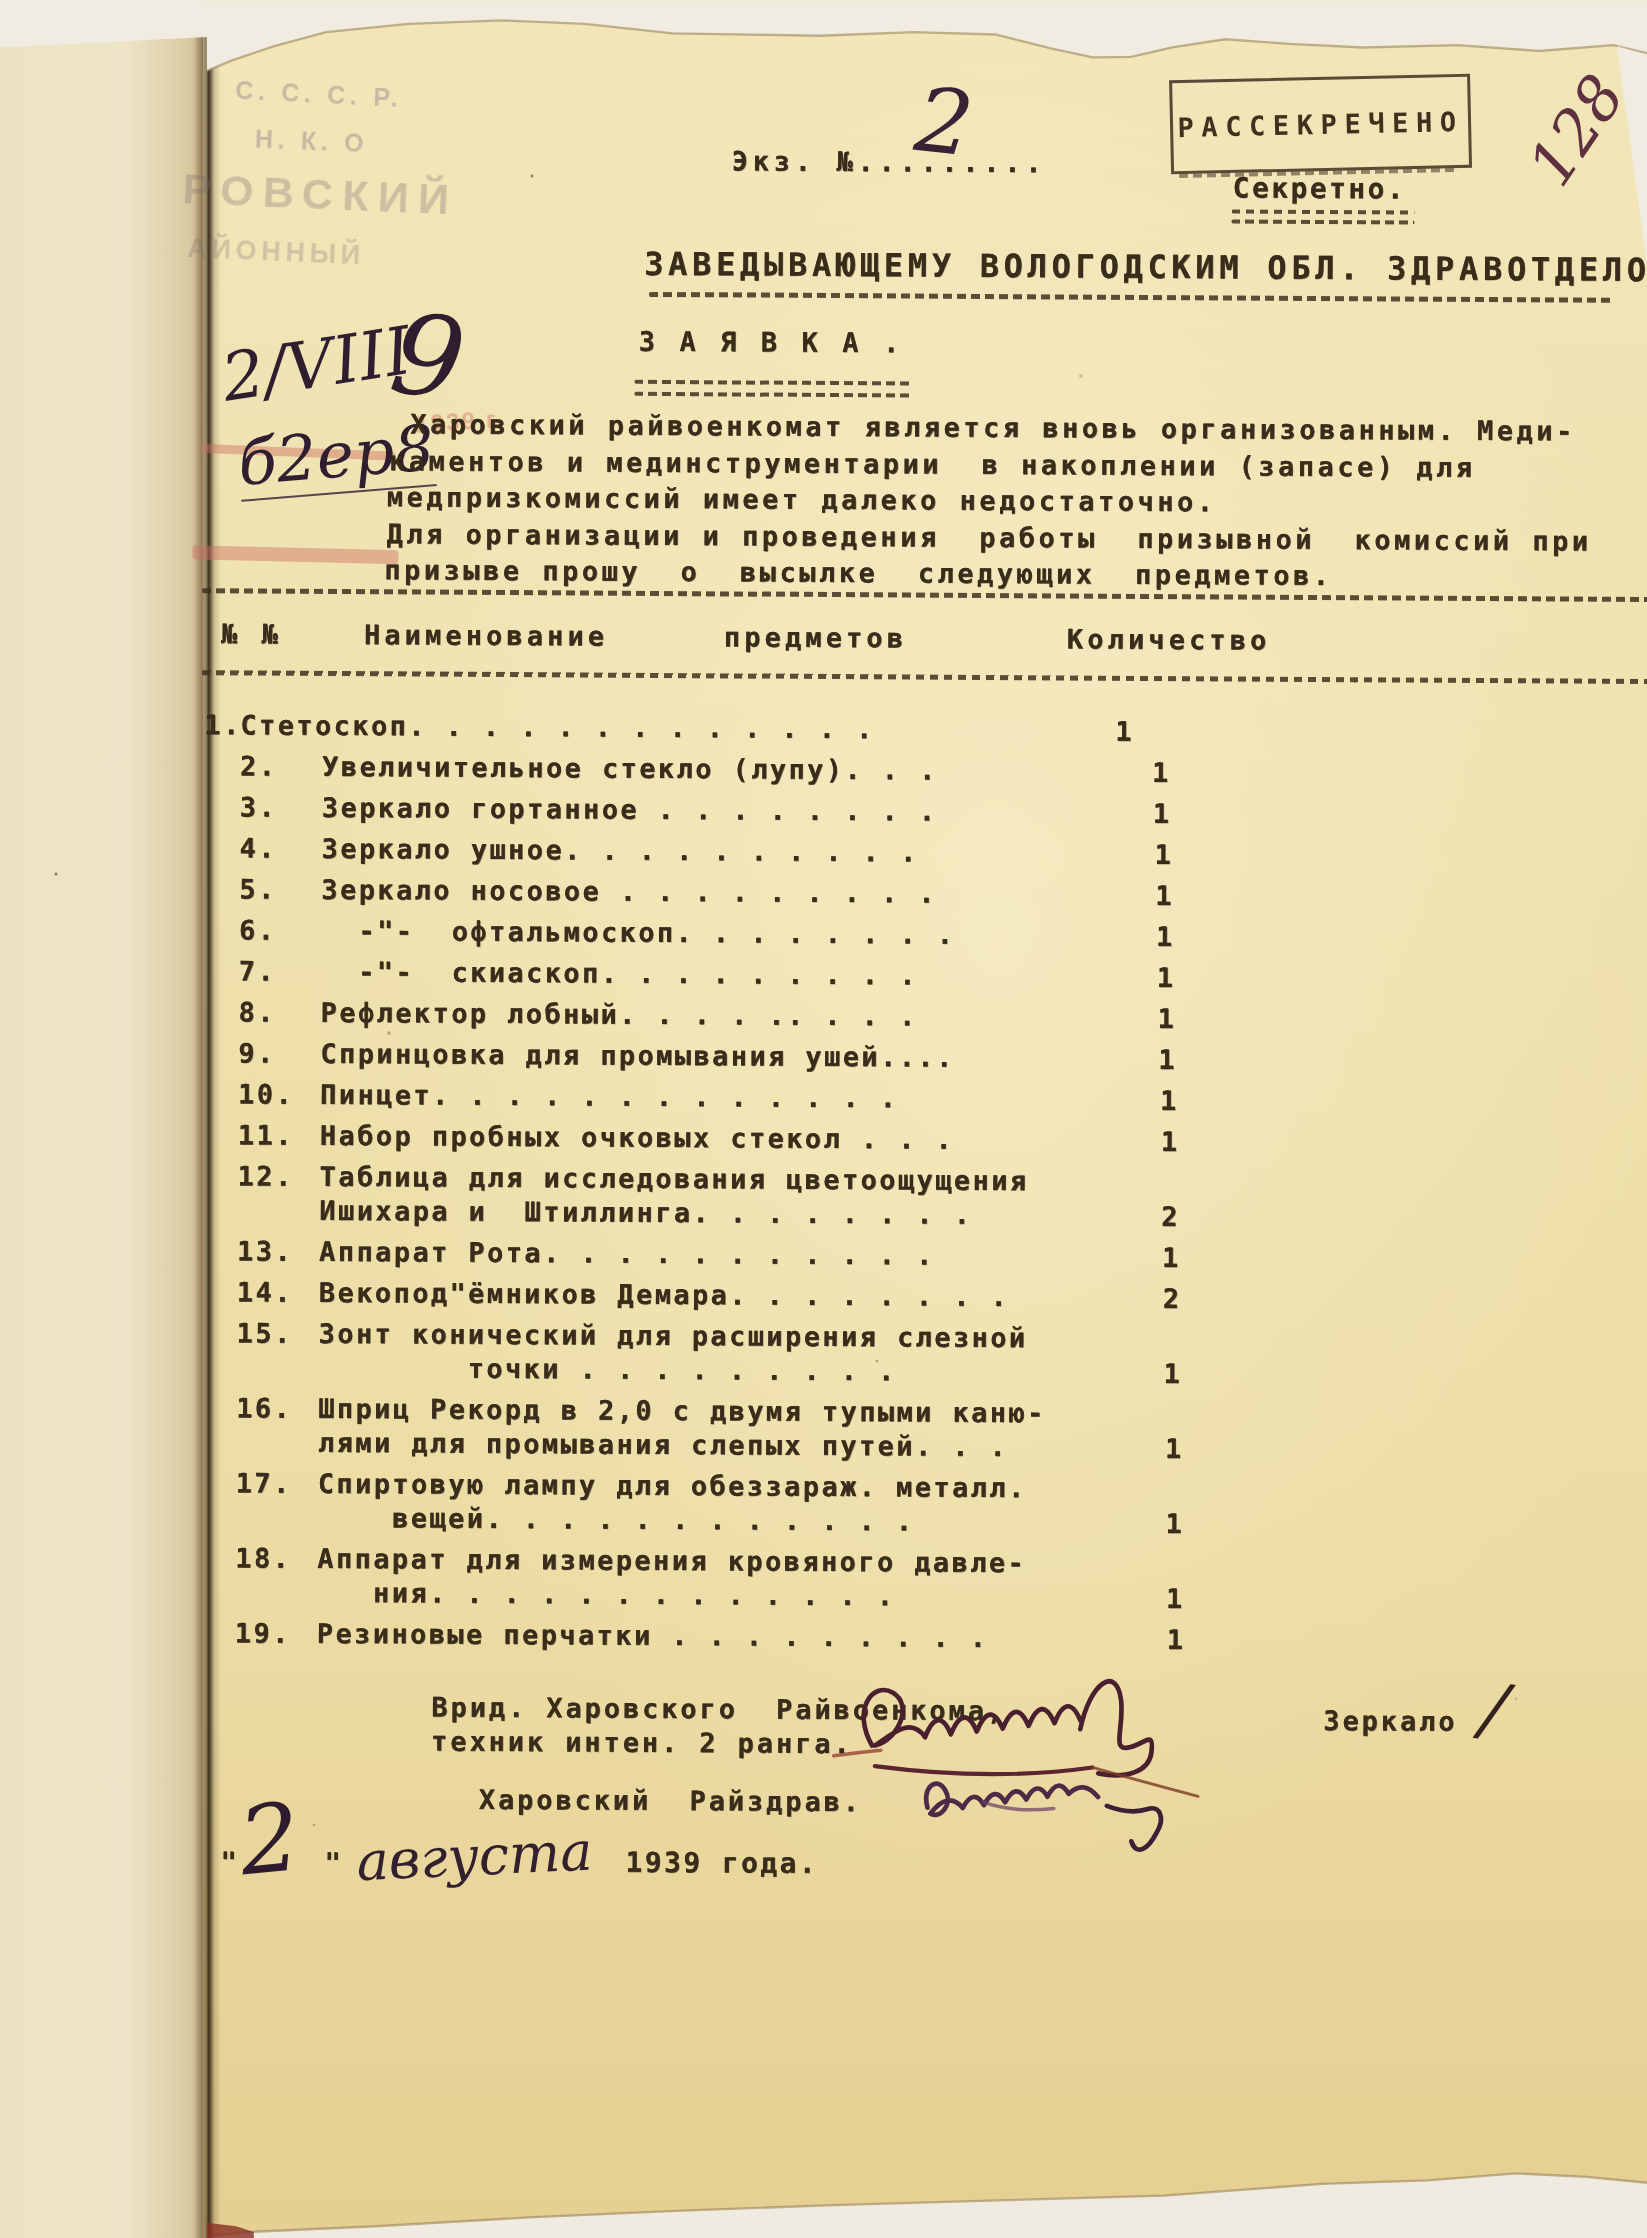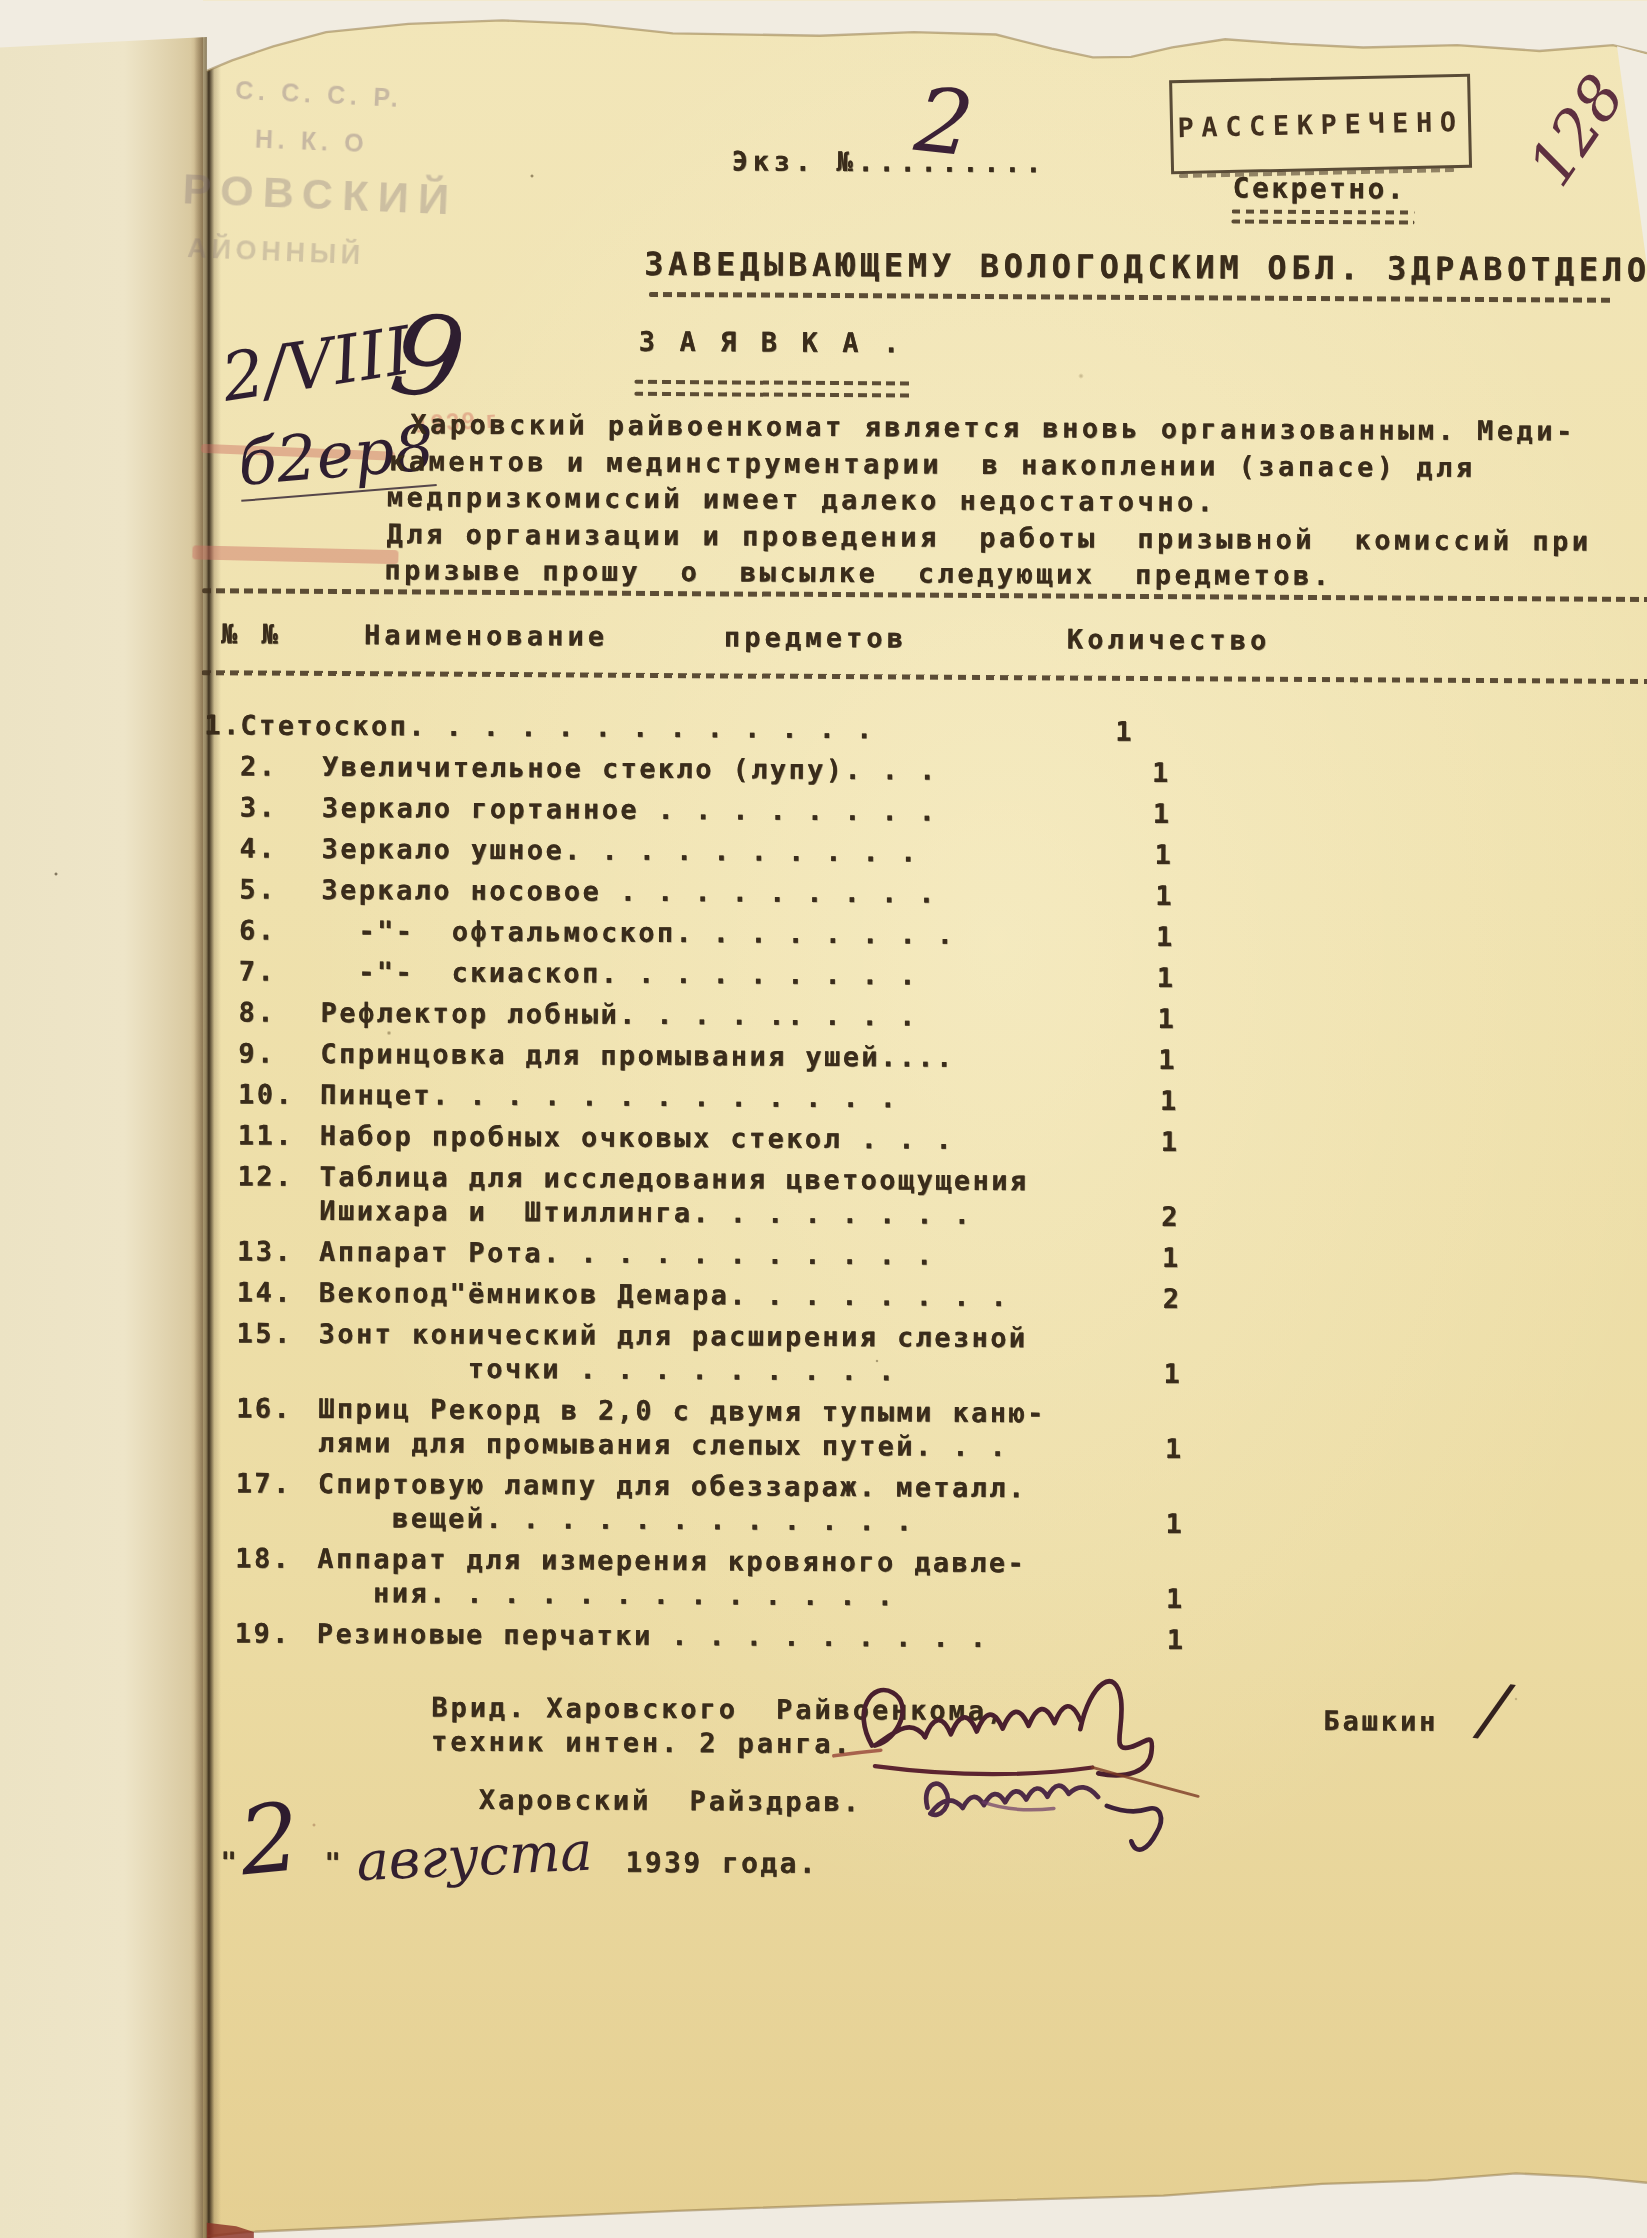--- a/index.html
+++ b/index.html
@@ -140,21 +140,21 @@
   <div class="abs mono" style="left:435px;top:1728px;font-size:27px;letter-spacing:2.9px;">техник интен. 2 ранга.</div>
 
   <svg class="abs sig-svg" style="left:820px;top:1657px;" width="541" height="147" viewBox="0 0 920 250">
     <path d="M95,150 C60,90 95,40 130,60 C165,80 140,140 100,150 C130,130 160,100 185,135" stroke="#4a1f2e" stroke-width="8"></path>
     <path d="M185,135 q22,-55 44,-5 q22,-55 44,-5 q22,-55 44,-5 q22,-55 44,-5 q22,-55 44,-5 q22,-55 44,-5" stroke="#4a1f2e" stroke-width="8"></path>
     <path d="M449,120 C465,40 510,10 518,70 C524,120 500,160 535,150 C560,143 575,120 570,160 C566,190 530,205 480,195" stroke="#4a1f2e" stroke-width="8"></path>
     <path d="M100,185 Q300,210 470,185" stroke="#5c2430" stroke-width="7"></path>
     <path d="M470,185 q90,25 180,48" stroke="#7c3a24" stroke-width="5" opacity=".8"></path>
     <path d="M30,168 q40,-6 80,-10" stroke="#8a2f28" stroke-width="6" opacity=".7"></path>
   </svg>
-  <div class="abs mono" style="left:1327px;top:1702px;font-size:27px;letter-spacing:2.9px;">Башкин</div>
+  <div class="abs mono" style="left:1327px;top:1702px;font-size:27px;letter-spacing:2.9px;">Зеркало</div>
   <div class="abs hw" style="left:1486px;top:1664px;font-size:71px;transform:rotate(8deg);color:#33221f;">/</div>
 
   <div class="abs mono" style="left:483px;top:1786px;font-size:27px;letter-spacing:2.9px;">Харовский  Райздрав.</div>
   <svg class="abs sig-svg" style="left:917px;top:1751px;" width="341" height="118" viewBox="0 0 580 200">
     <path d="M25,95 C15,60 40,40 55,65 C70,90 45,115 30,105 q30,-40 55,-10 q18,-35 36,-5 q18,-35 36,-5 q18,-35 36,-5 q18,-35 36,-5 q18,-35 36,-5 q25,-25 50,5" stroke="#4d2a46" stroke-width="8"></path>
     <path d="M330,90 q40,15 70,5 C420,88 430,110 415,135 C400,165 380,175 372,150" stroke="#3c2038" stroke-width="8"></path>
     <path d="M120,85 q50,18 120,10" stroke="#6b3a66" stroke-width="6" opacity=".7"></path>
   </svg>
 
   <div class="abs mono" style="left:225px;top:1850px;font-size:27px;">"</div>

